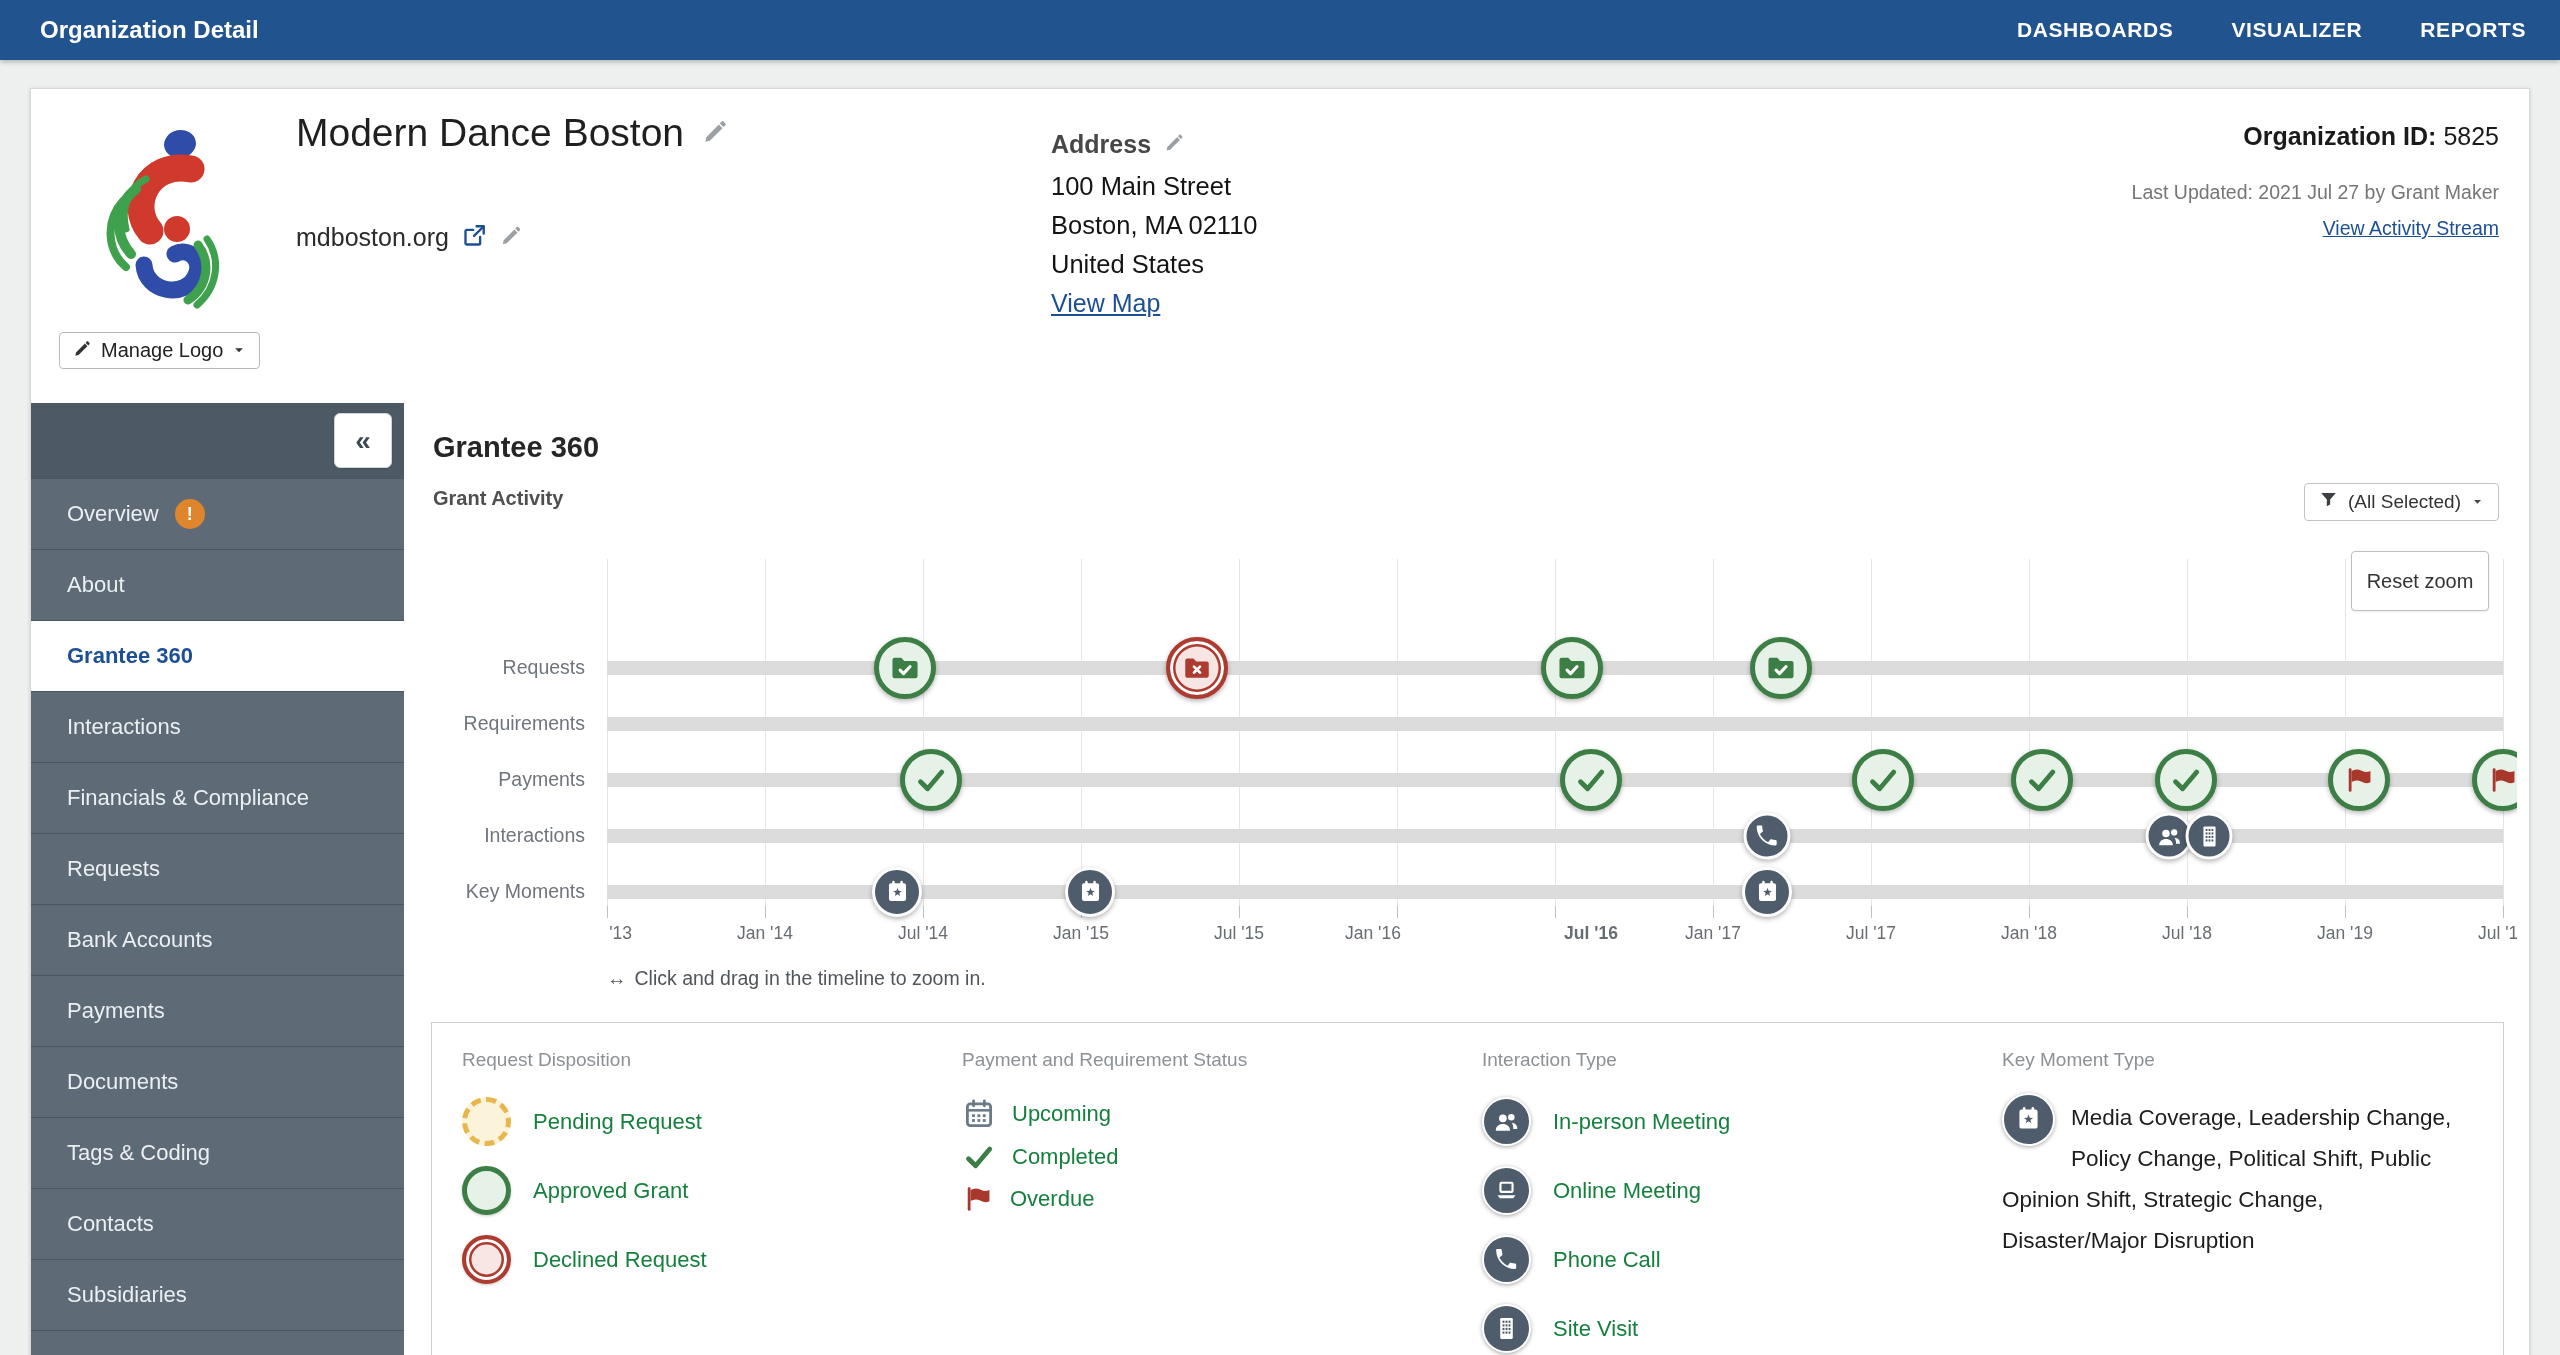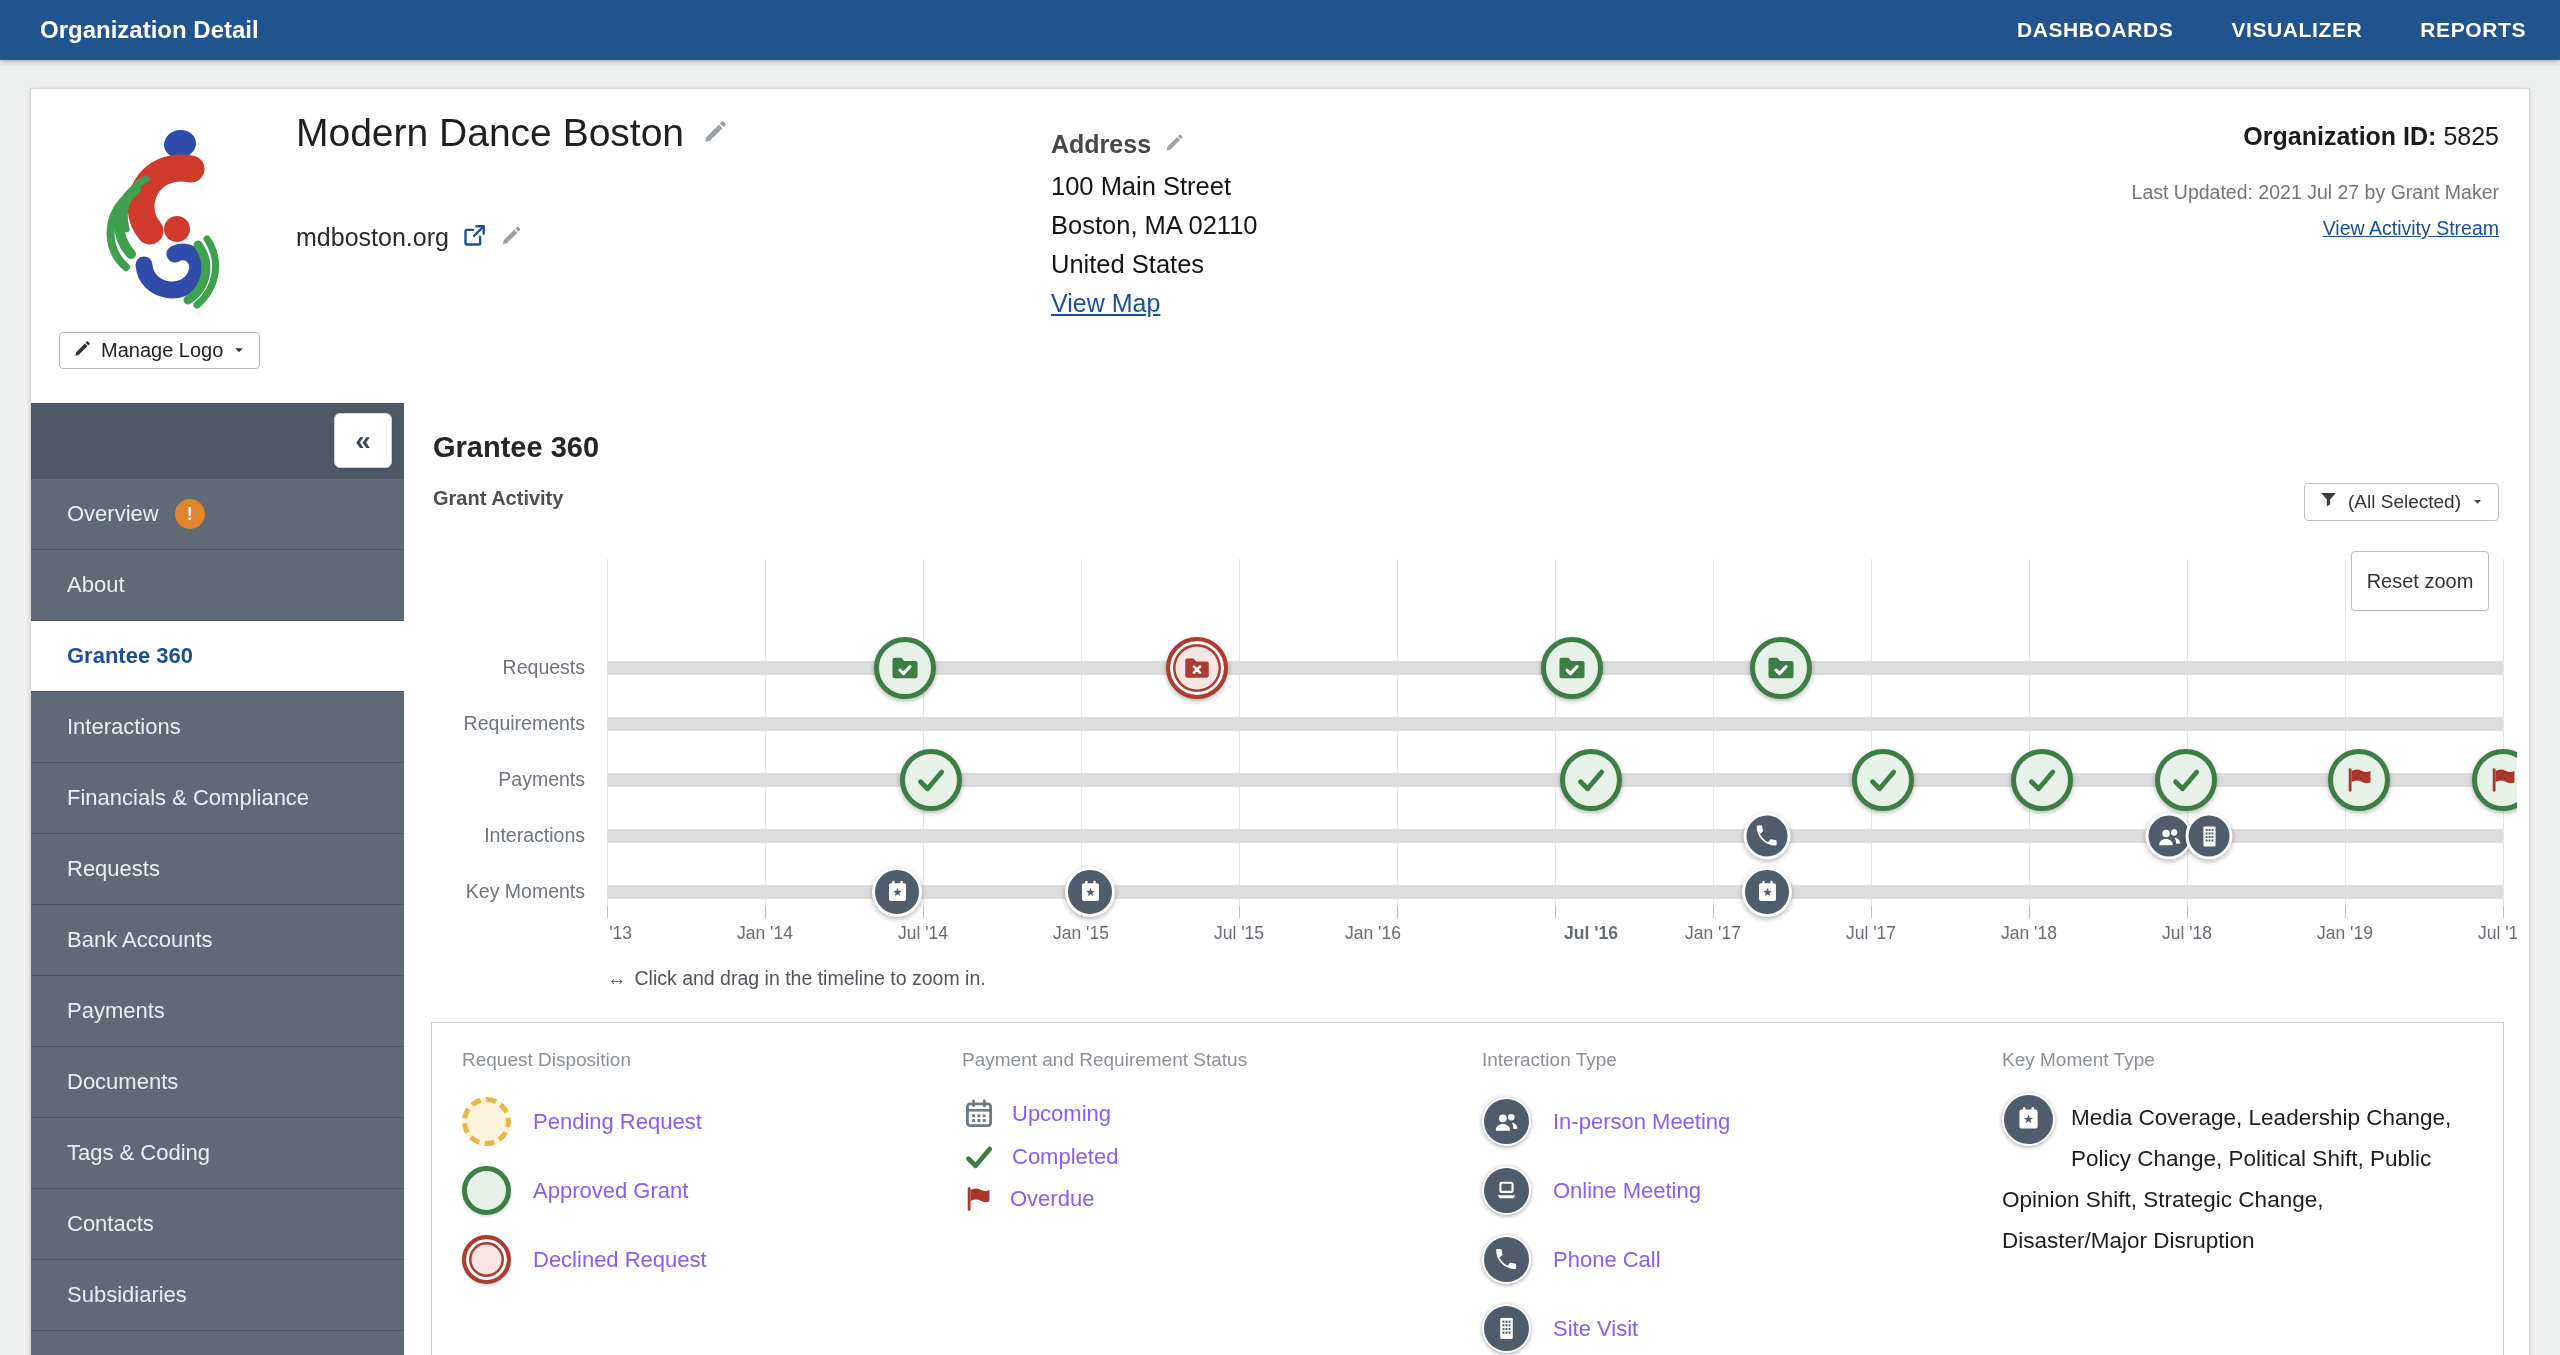--- a/index.html
+++ b/index.html
@@ -68,21 +68,21 @@
   .mk-red{border:4px solid #ad3b2f;background:#f6e5e3;
     box-shadow:inset 0 0 0 3px #fff,inset 0 0 0 5.5px #ad3b2f,0 2px 5px rgba(0,0,0,.3);}
   .mk-slate{background:#4e5c6b;border:3px solid #fdfdfd;}
   .hint{position:absolute;left:576px;top:878px;font-size:19.5px;color:#4f555a;display:flex;gap:8px;align-items:center;}
   
   .legend{position:absolute;left:400px;top:933px;width:2073px;height:430px;border:1px solid #cfcfcf;
     box-sizing:border-box;padding:26px 0 0 30px;display:grid;grid-template-columns:500px 520px 520px 1fr;}
   .lg-title{font-size:19px;color:#8b9196;margin-bottom:26px;}
   .lg-row{display:flex;align-items:center;gap:22px;margin-bottom:20px;}
   .lg-row.small{gap:16px;margin-bottom:9px;}
-  .lg-label{font-size:22px;color:#8b5cf6;}
+  .lg-label{font-size:22px;color:#15803d;}
   .sw{width:49px;height:49px;border-radius:50%;box-sizing:border-box;flex:0 0 auto;}
   .sw-pending{border:5px dashed #e8b64b;background:#fcf4da;}
   .sw-approved{border:5px solid #3d7e46;background:#e6f1e7;box-shadow:0 1px 3px rgba(0,0,0,.2);}
   .sw-declined{border:4px solid #ad3b2f;background:#f7e6e4;
     box-shadow:inset 0 0 0 3px #fff,inset 0 0 0 5.5px #ad3b2f,0 1px 3px rgba(0,0,0,.2);}
   .sw-slate{background:#4e5c6b;border:2.5px solid #fff;box-shadow:0 1px 4px rgba(0,0,0,.35);
     display:flex;align-items:center;justify-content:center;}
   .lg-icon{flex:0 0 auto;display:flex;align-items:center;justify-content:center;}
   .km-text{font-size:22.5px;line-height:41px;color:#1d1d1d;width:470px;}
   .km-ic{float:left;margin:-4px 16px 6px 0;}

